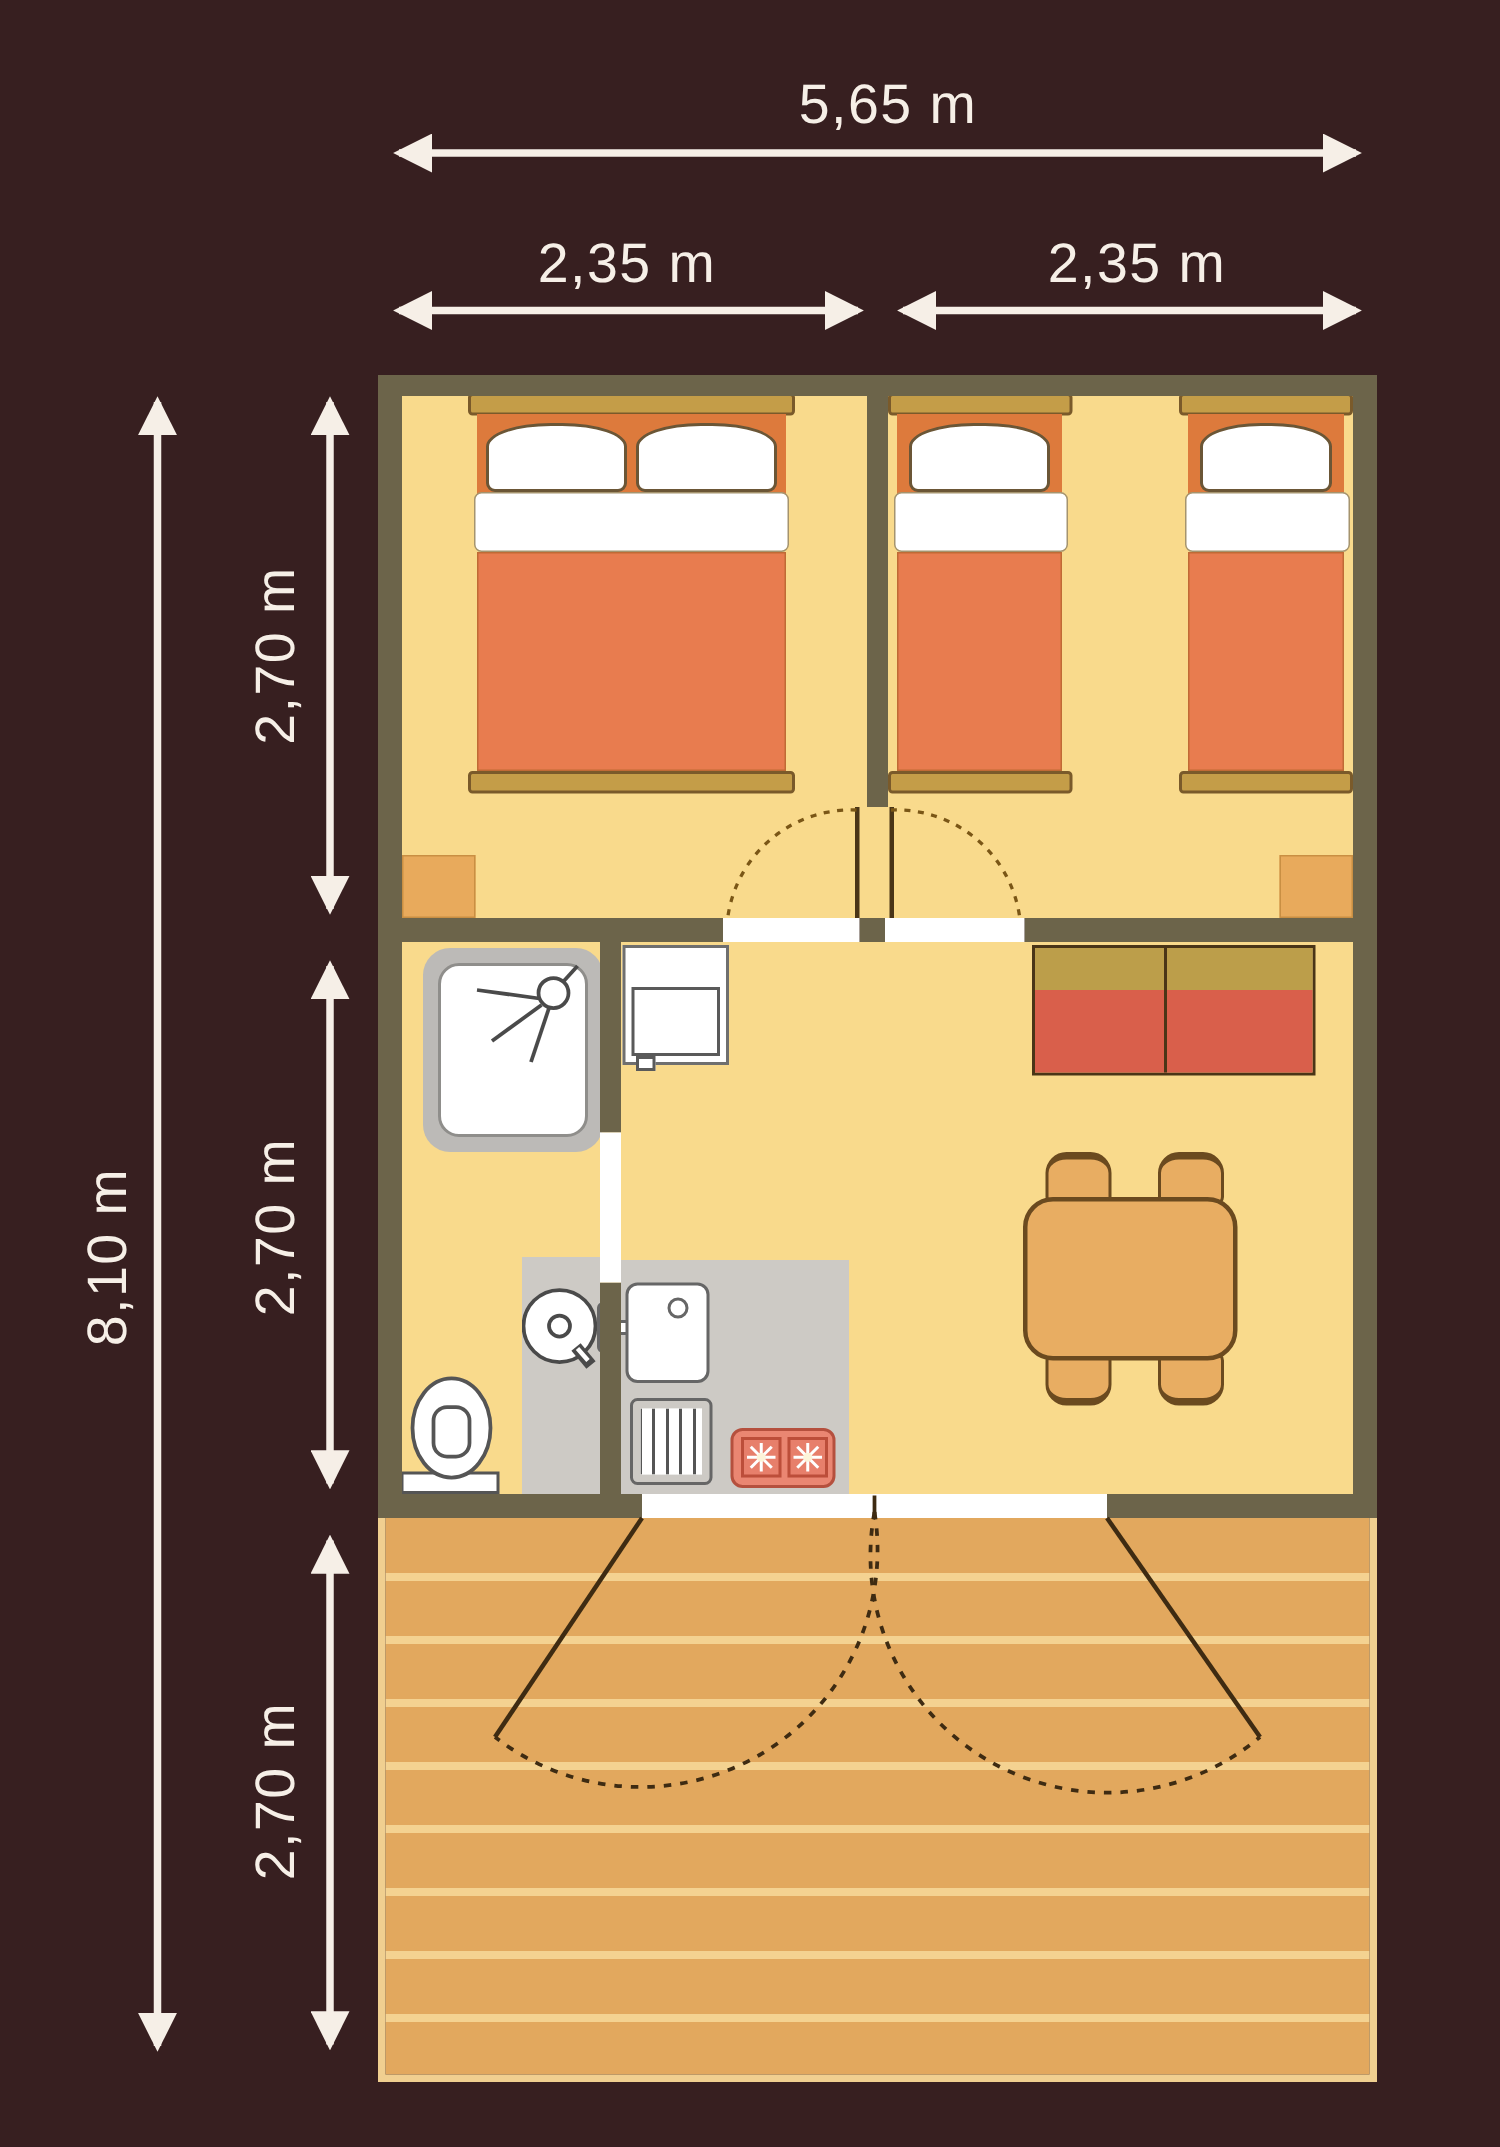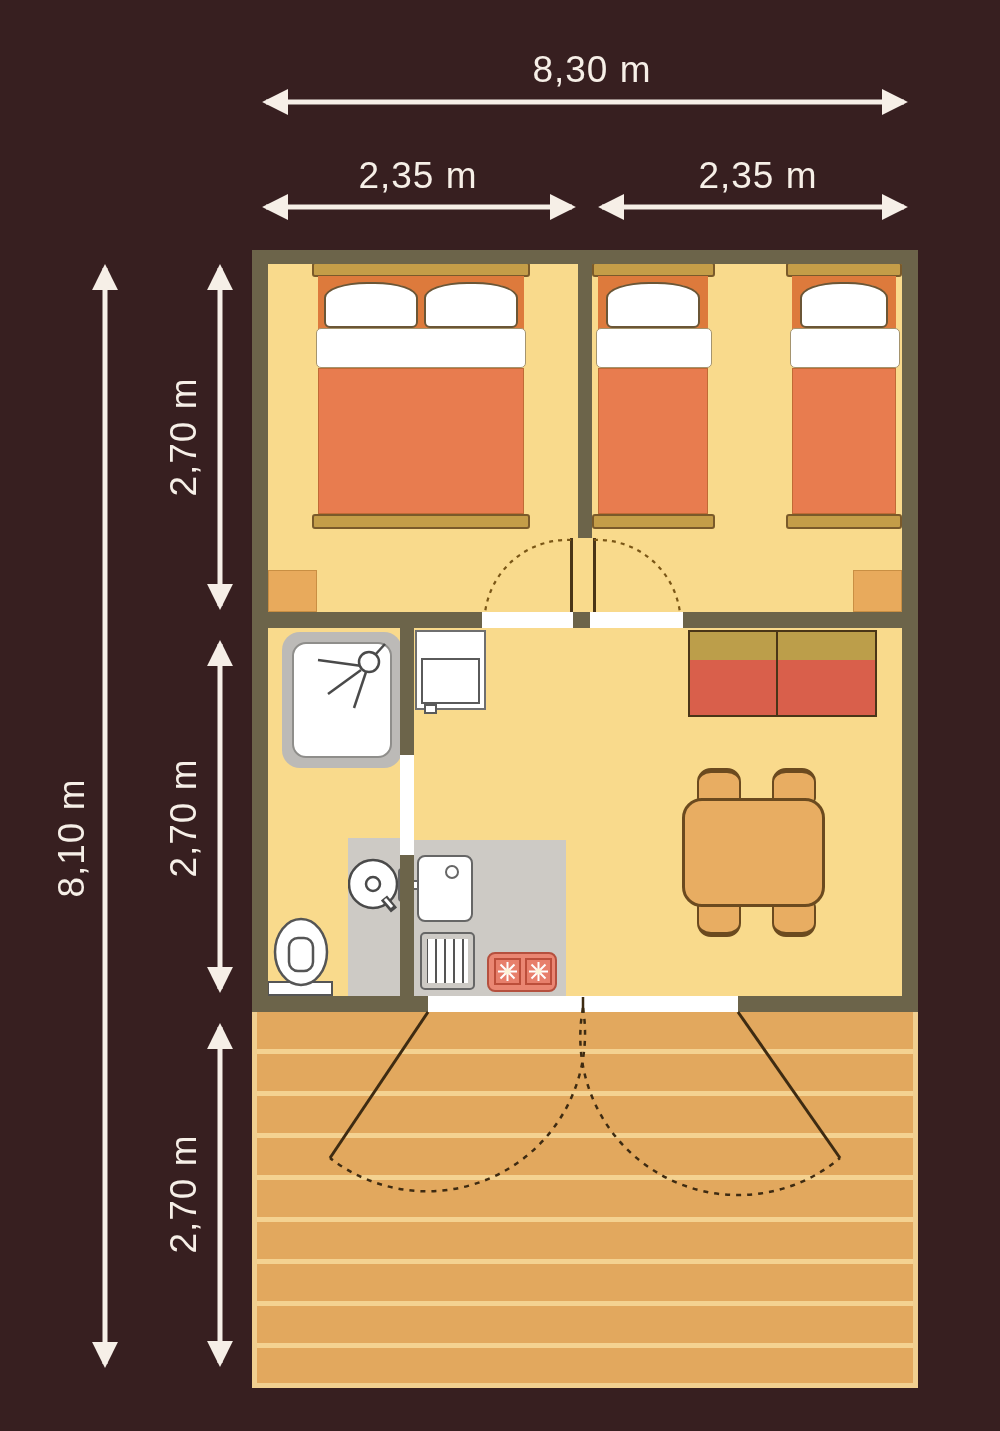--- a/index.html
+++ b/index.html
@@ -54,21 +54,21 @@
         background:repeating-linear-gradient(180deg,#e2a85e 0 37px,#f4d291 37px 42px);
         border-left:5px solid #f0cf90;border-right:5px solid #f0cf90;border-bottom:5px solid #f0cf90;}
   .overlay{position:absolute;left:0;top:0;width:1000px;height:1431px;pointer-events:none;}
   .appliance-svg{position:absolute;}
 </style>
 </head>
 <body>
 
 <div class="canvas">
 
-  <div class="dim-label" style="left:592px;top:70px;">8,30 m</div>
+  <div class="dim-label" style="left:592px;top:70px;">5,65 m</div>
   <div class="dim-label" style="left:418px;top:176px;">2,35 m</div>
   <div class="dim-label" style="left:758px;top:176px;">2,35 m</div>
   <div class="dim-label vert" style="left:72px;top:838px;">8,10 m</div>
   <div class="dim-label vert" style="left:184px;top:437px;">2,70 m</div>
   <div class="dim-label vert" style="left:184px;top:818px;">2,70 m</div>
   <div class="dim-label vert" style="left:184px;top:1194px;">2,70 m</div>
 
   <div class="plan">
 
     <div class="floor" style="left:16px;top:14px;width:634px;height:348px;"></div>

